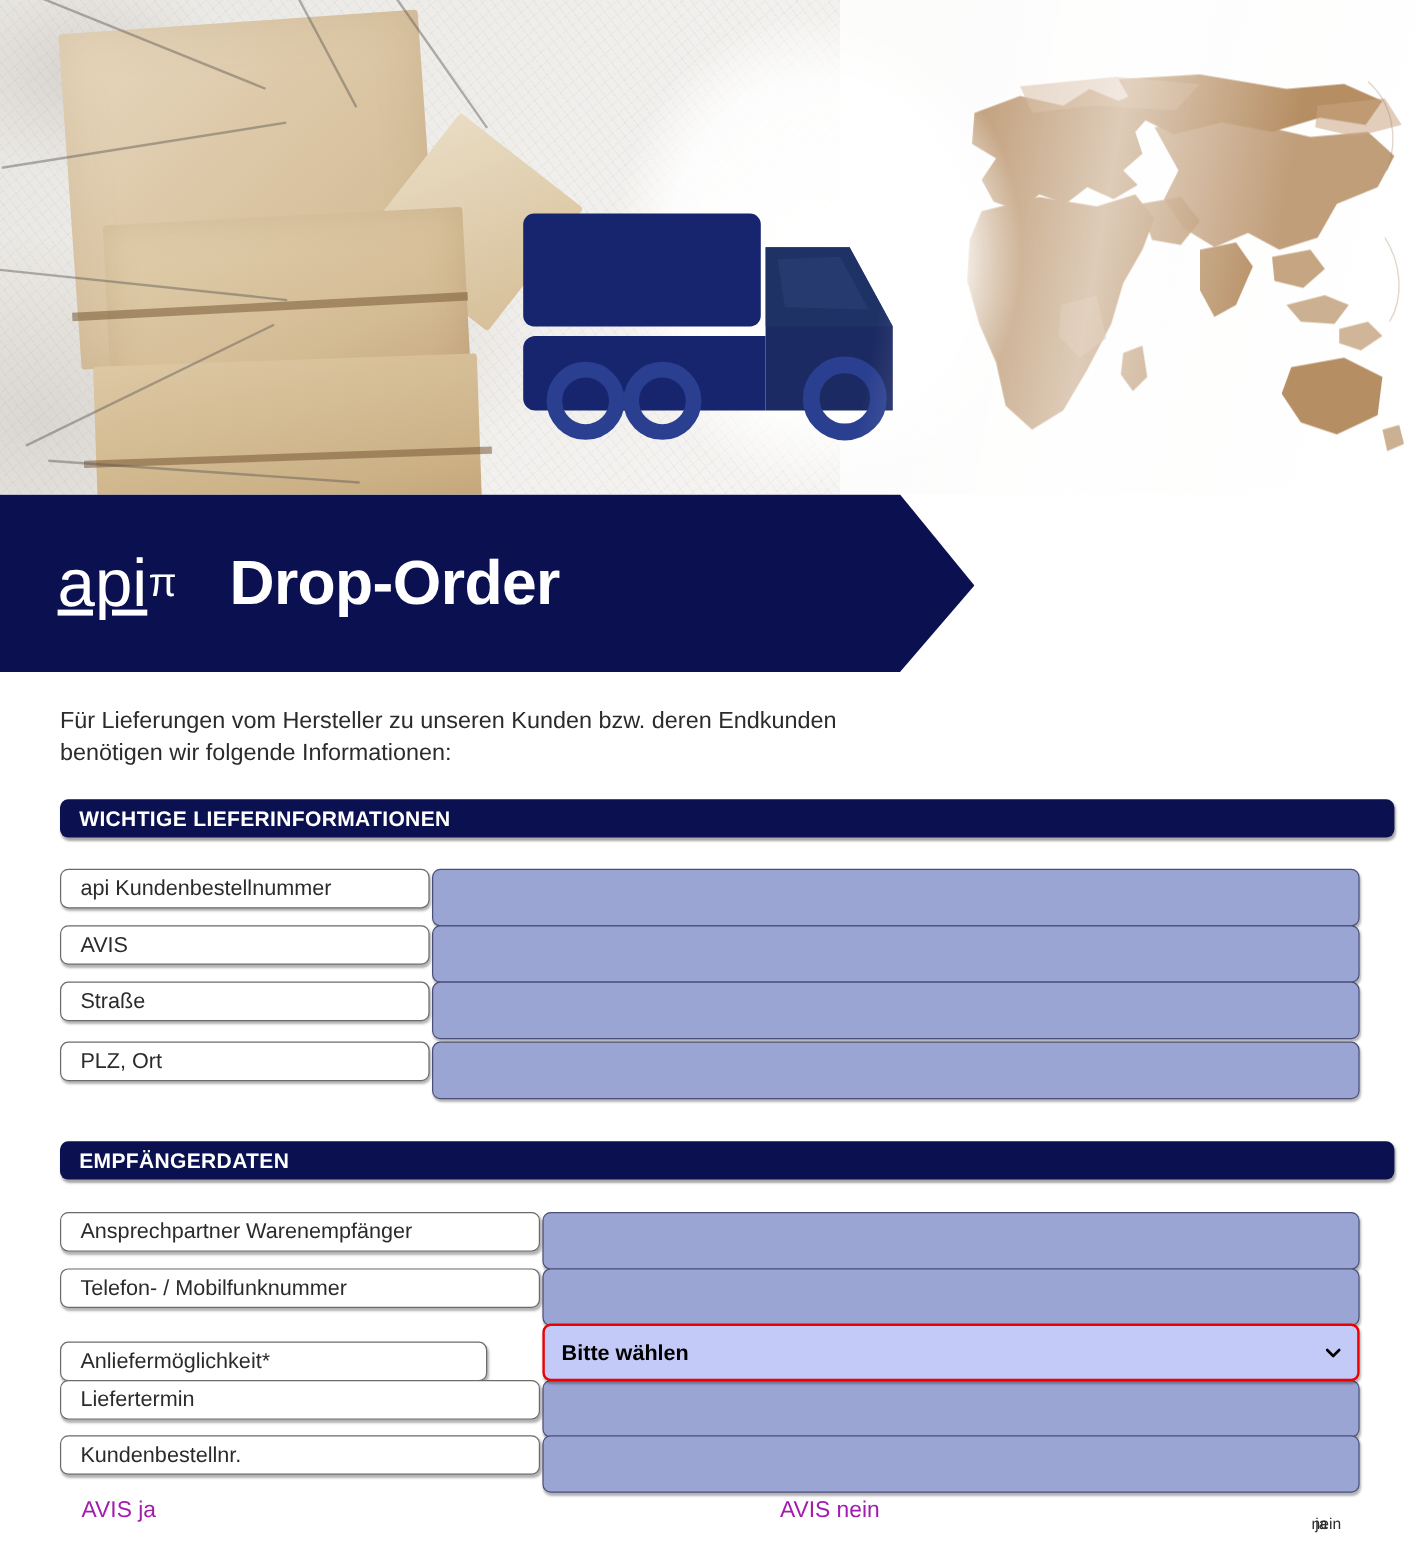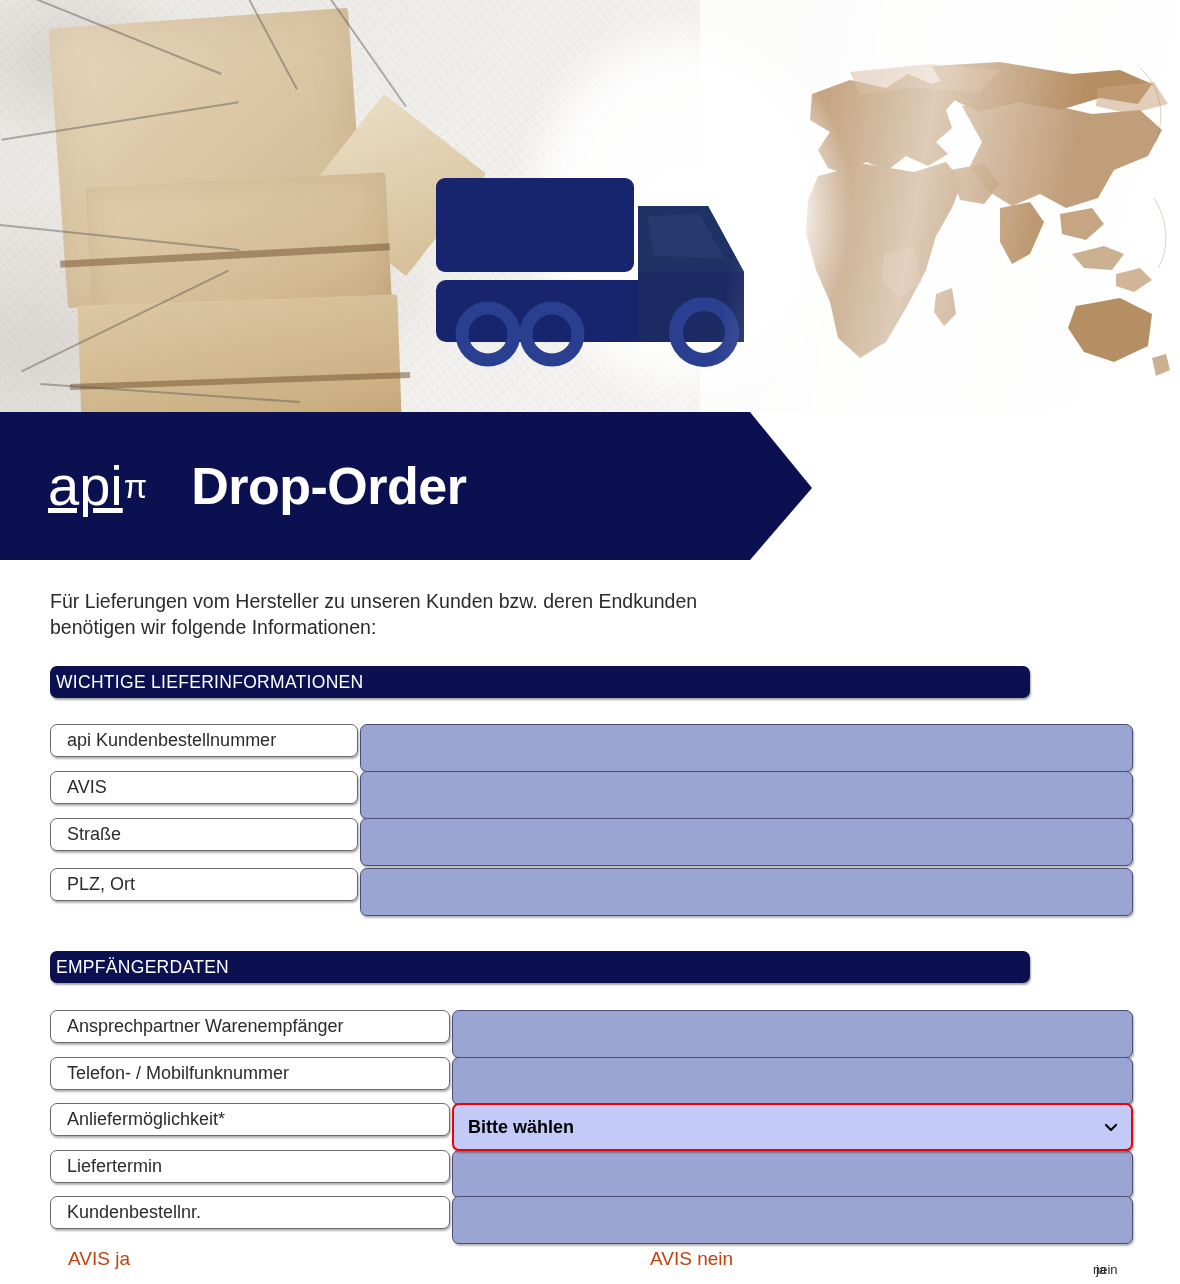--- a/index.html
+++ b/index.html
@@ -118,25 +118,25 @@
   
   .intro {
     position: absolute; left: 50px; top: 588px; width: 880px;
     font-size: 19.5px; color: #2b2b2b; line-height: 1.35; font-weight: 400;
   }
 
   
   .form { position:absolute; left:0; top:0; width:1180px; }
 
   .section-header {
-    position:absolute; left: 50px; width: 980px; height: 32px;
+    position:absolute; left: 50px; width: 1112px; height: 32px;
     background: #0a1050; border-radius: 7px;
-    color: #ffffff; font-size: 17.5px; font-weight: 400;
+    color: #ffffff; font-size: 17.5px; font-weight: 700;
     letter-spacing: .3px; display:flex; align-items:center;
-    padding-left: 6px;
+    padding-left: 16px;
     box-shadow: 1px 2px 2px rgba(0,0,0,.35);
   }
 
   .row { position:absolute; height: 33px; }
   .row .lab {
     position:absolute; left:0; top:0; height: 33px;
     background:#ffffff; border:1px solid #6b6b6b; border-radius: 7px;
     display:flex; align-items:center; padding-left: 16px;
     font-size: 18px; color: #2b2b2b;
     box-shadow: 1px 2px 2px rgba(0,0,0,.3);
@@ -152,21 +152,21 @@
     background:#c3caf7; border: 2px solid #ee0000;
     display:flex; align-items:center; justify-content:space-between;
     padding: 0 12px 0 14px;
     font-size: 18px; font-weight: 700; color:#000000;
     box-shadow: 1px 2px 2px rgba(0,0,0,.3);
     z-index: 3;
   }
   .chev { width: 16px; height: 16px; display:block; }
 
   
-  .avis { position:absolute; font-size: 19px; color:#c2410c; }
+  .avis { position:absolute; font-size: 19px; color:#a21caf; }
   .avis-small { position:absolute; font-size: 13px; color:#2b2b2b; }
 </style>
 </head>
 <body>
 
 <div class="page">
 
   <div class="hero">
     <div class="hero-concrete"></div>
 
@@ -292,21 +292,21 @@
       <div class="lab" style="width:400px;">Ansprechpartner Warenempfänger</div>
       <div class="val" style="left:402px; width:681px;"></div>
     </div>
 
     <div class="row" style="left:50px; top:1057px; width:1083px;">
       <div class="lab" style="width:400px;">Telefon- / Mobilfunknummer</div>
       <div class="val" style="left:402px; width:681px;"></div>
     </div>
 
     <div class="row" style="left:50px; top:1103px; width:1083px;">
-      <div class="lab" style="width:400px;">Anliefermöglichkeit*</div>
+      <div class="lab" style="width:356px;margin-top:15px;">Anliefermöglichkeit*</div>
       <div class="val select" style="left:402px; width:681px;">
         <span>Bitte wählen</span>
         <span class="chev">
           <svg viewBox="0 0 16 16" xmlns="http://www.w3.org/2000/svg">
             <path d="M3 6 L8 11 L13 6" fill="none" stroke="#000" stroke-width="2.2" stroke-linecap="round" stroke-linejoin="round"></path>
           </svg>
         </span>
       </div>
     </div>
 

